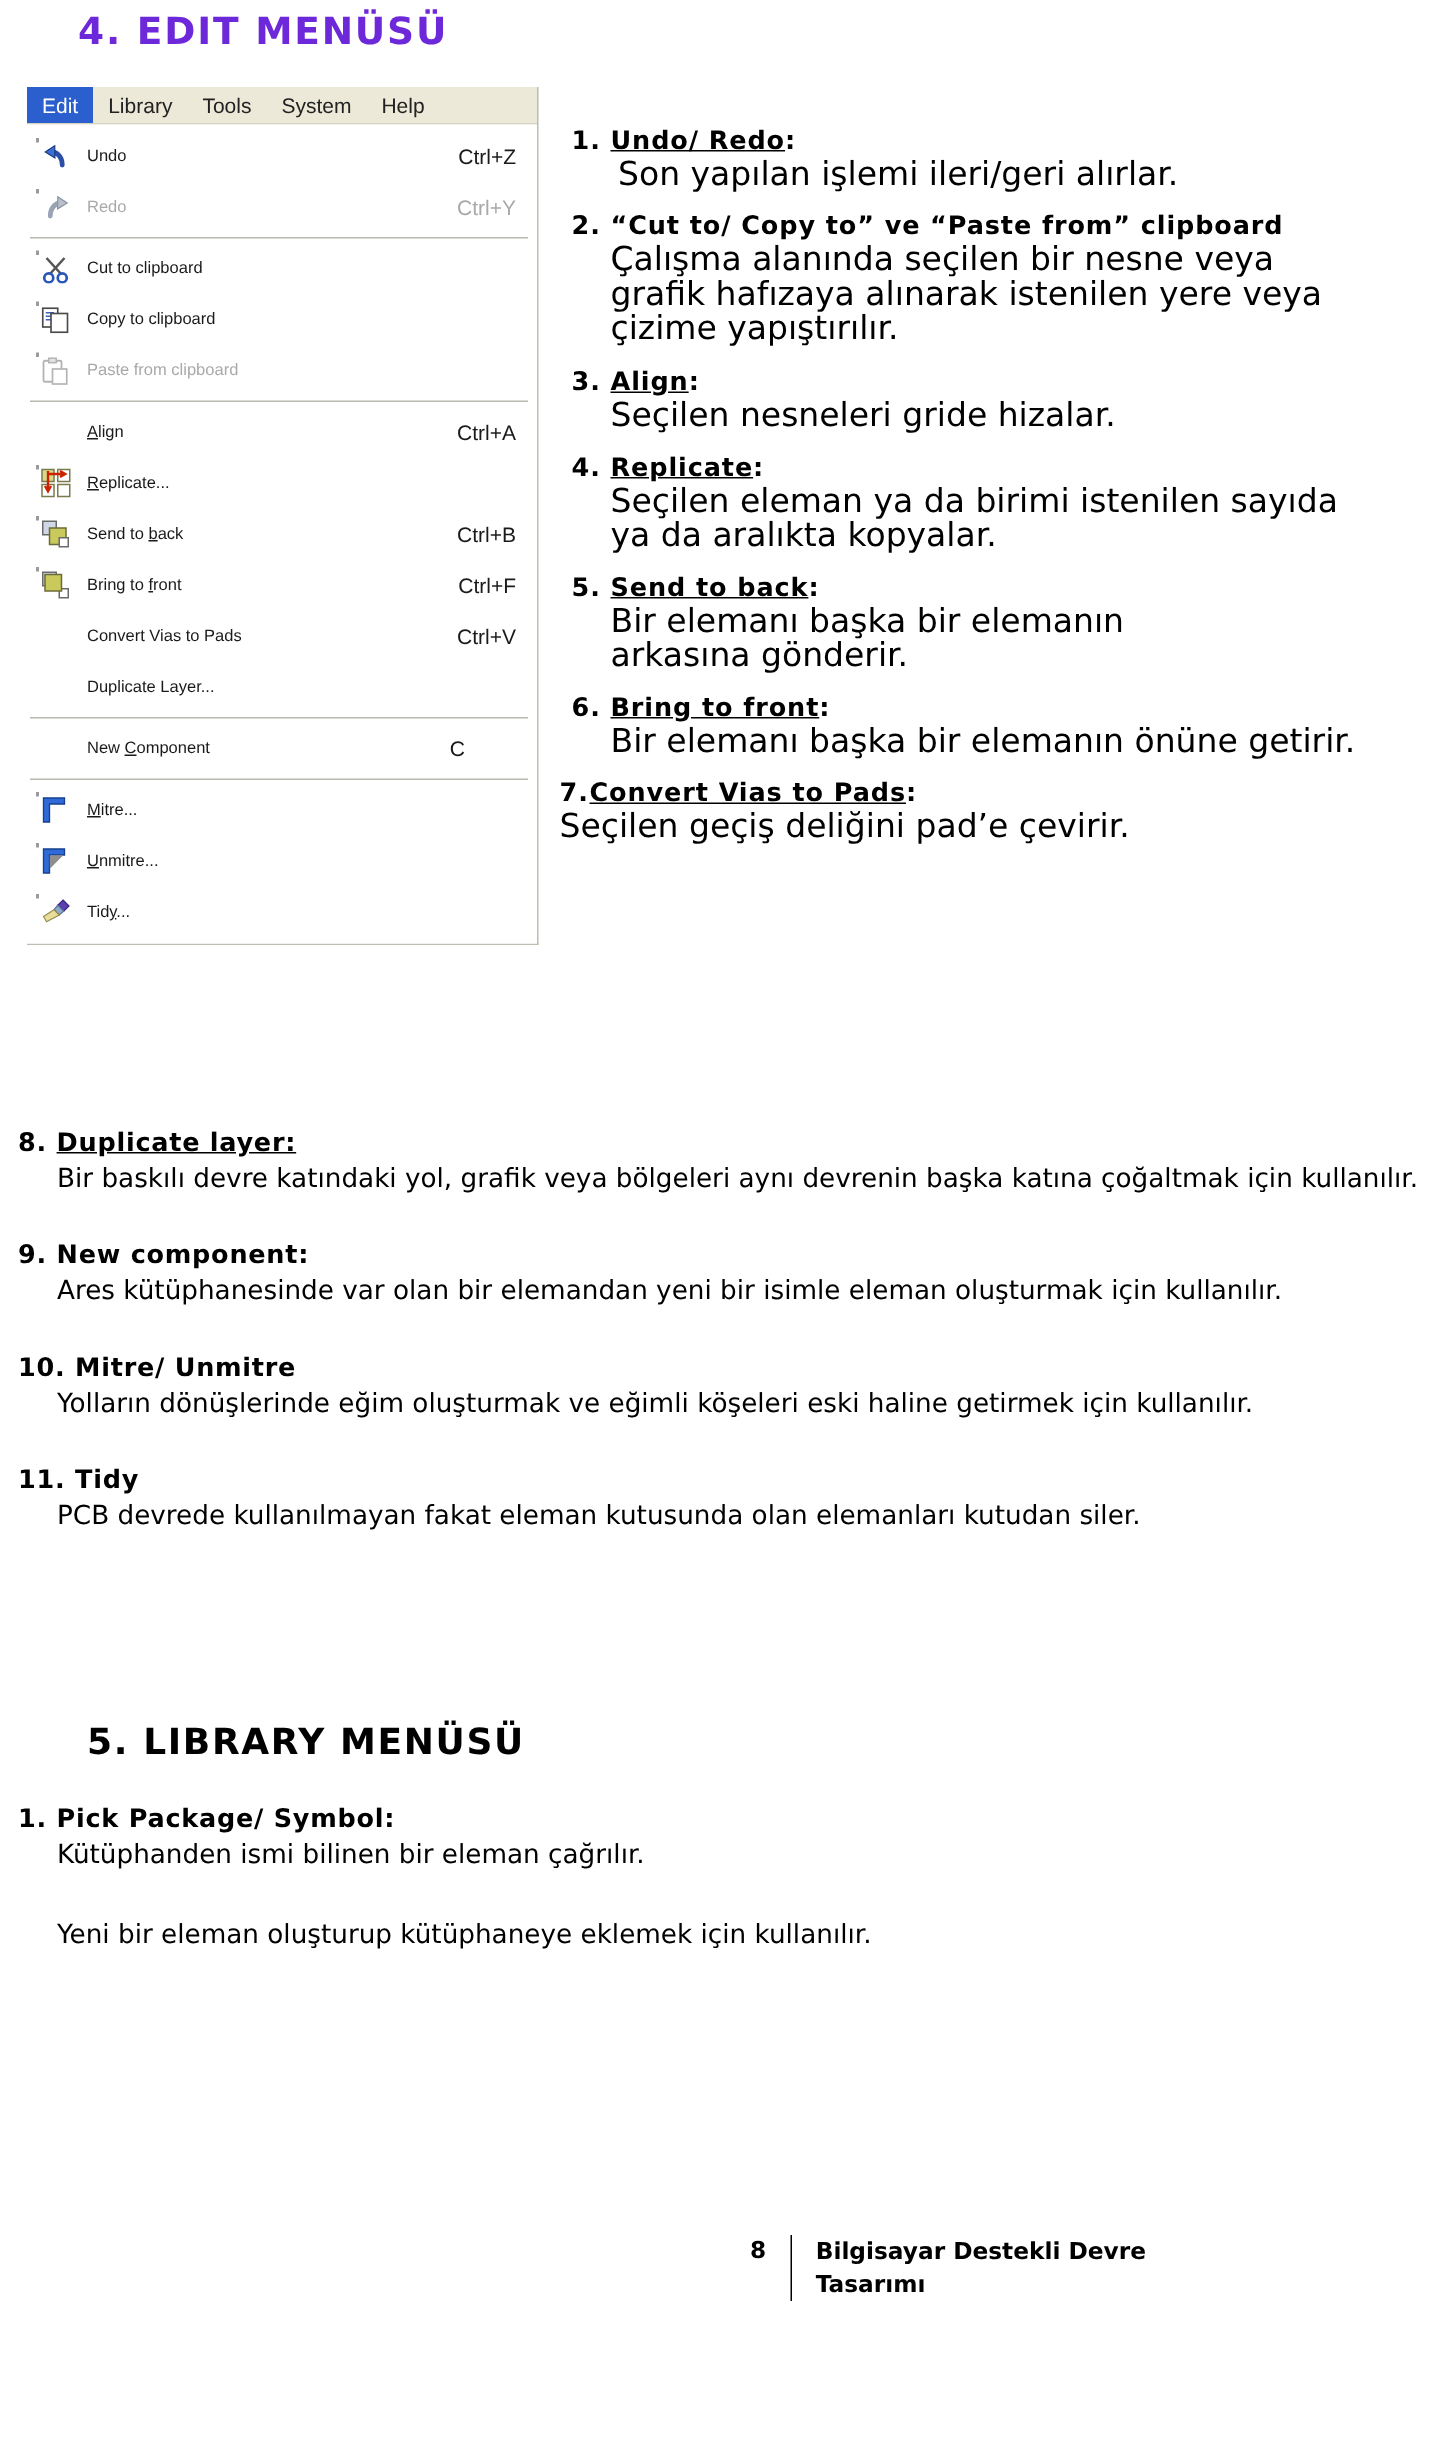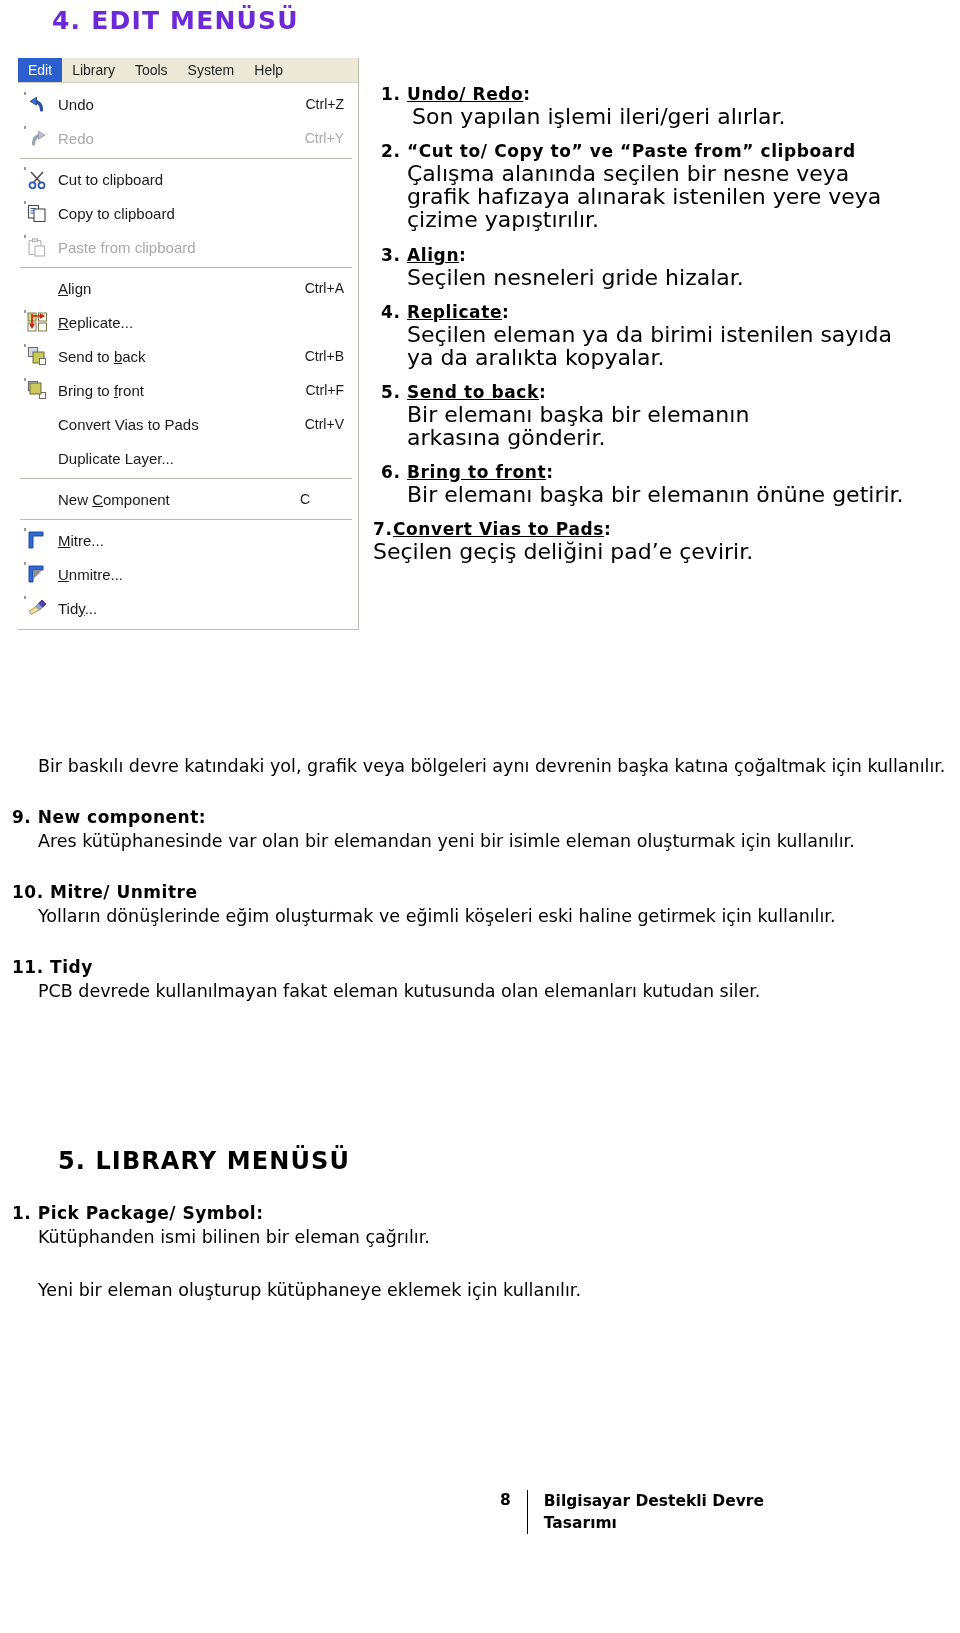--- a/index.html
+++ b/index.html
@@ -72,21 +72,21 @@
   .menu-icon {
     width: 30px;
     min-width: 30px;
     height: 24px;
     display: flex;
     align-items: center;
     justify-content: center;
     position: relative;
   }
   .menu-label {
-    font-size: 15px;
+    font-size: 11px;
     color: #1a1a1a;
     white-space: nowrap;
     flex: 1;
     padding-left: 6px;
   }
   .menu-label u { text-decoration: underline; }
   .menu-accel {
     font-size: 14px;
     color: #1a1a1a;
     white-space: nowrap;
@@ -453,20 +453,24 @@
       <span><span class="side-title">Convert Vias to Pads</span><span class="side-colon">:</span></span>
     </div>
     <div class="side-body nopad">Seçilen geçiş deliğini pad’e çevirir.</div>
   </div>
 
 </div>
 
 <div id="wide-list">
 
   <div class="wide-item">
+    <div class="wide-head">
+      <span>8.</span>
+      <span class="u">Duplicate layer:</span>
+    </div>
     <div class="wide-body">Bir baskılı devre katındaki yol, grafik veya bölgeleri aynı devrenin başka katına çoğaltmak için kullanılır.</div>
   </div>
 
   <div class="wide-item" style="margin-top:28px;">
     <div class="wide-head">
       <span>9.</span>
       <span>New component:</span>
     </div>
     <div class="wide-body">Ares kütüphanesinde var olan bir elemandan yeni bir isimle eleman oluşturmak için kullanılır.</div>
   </div>

